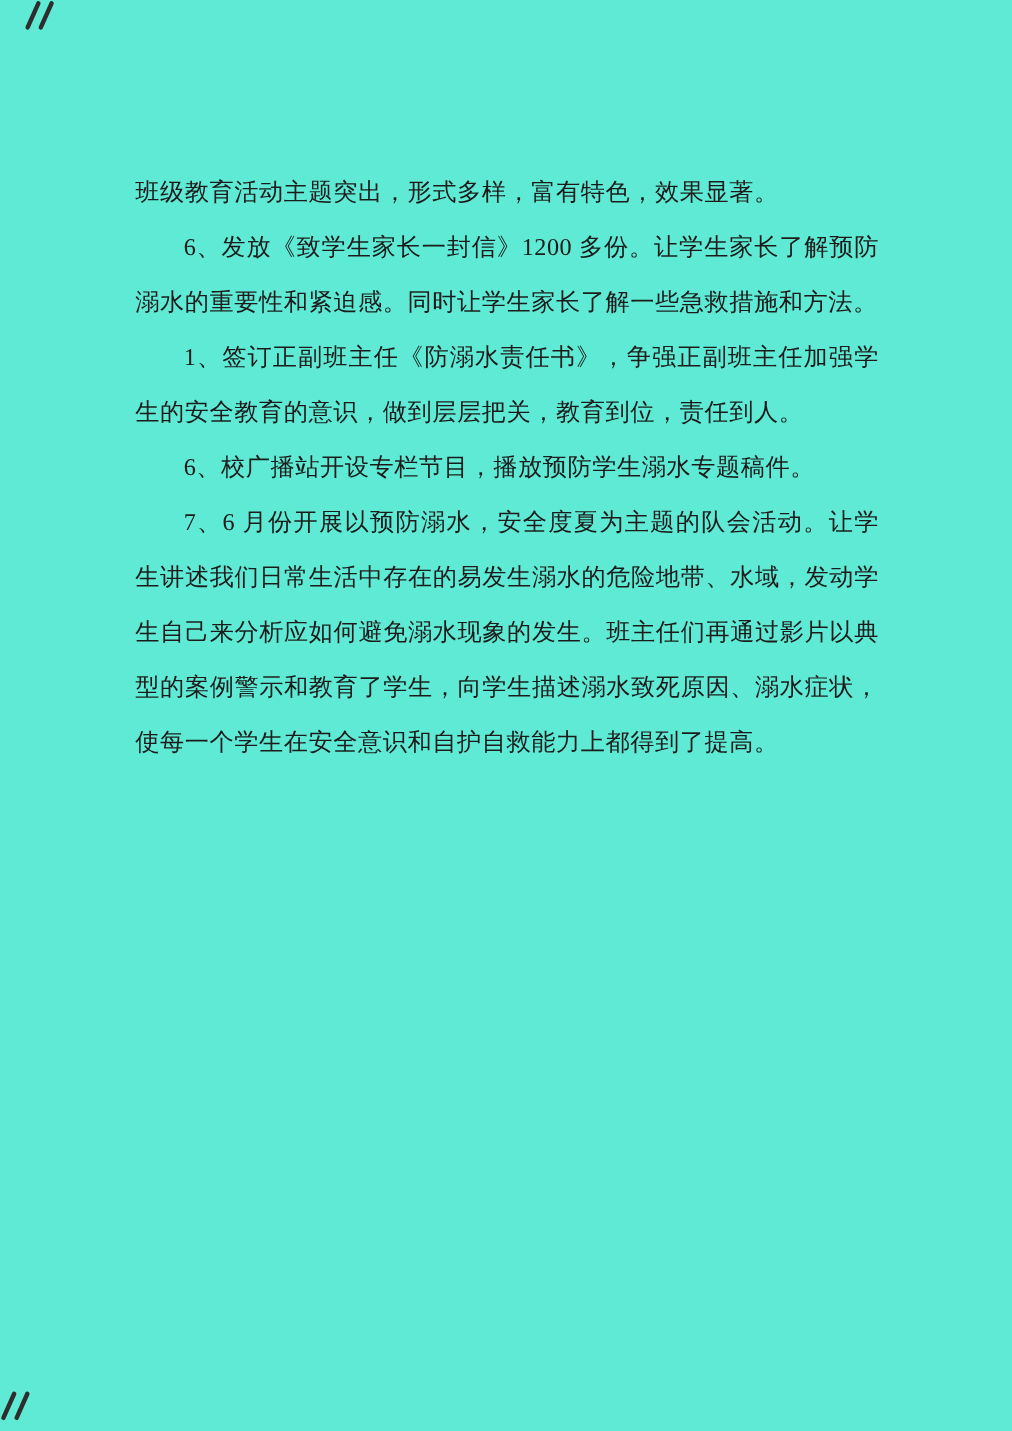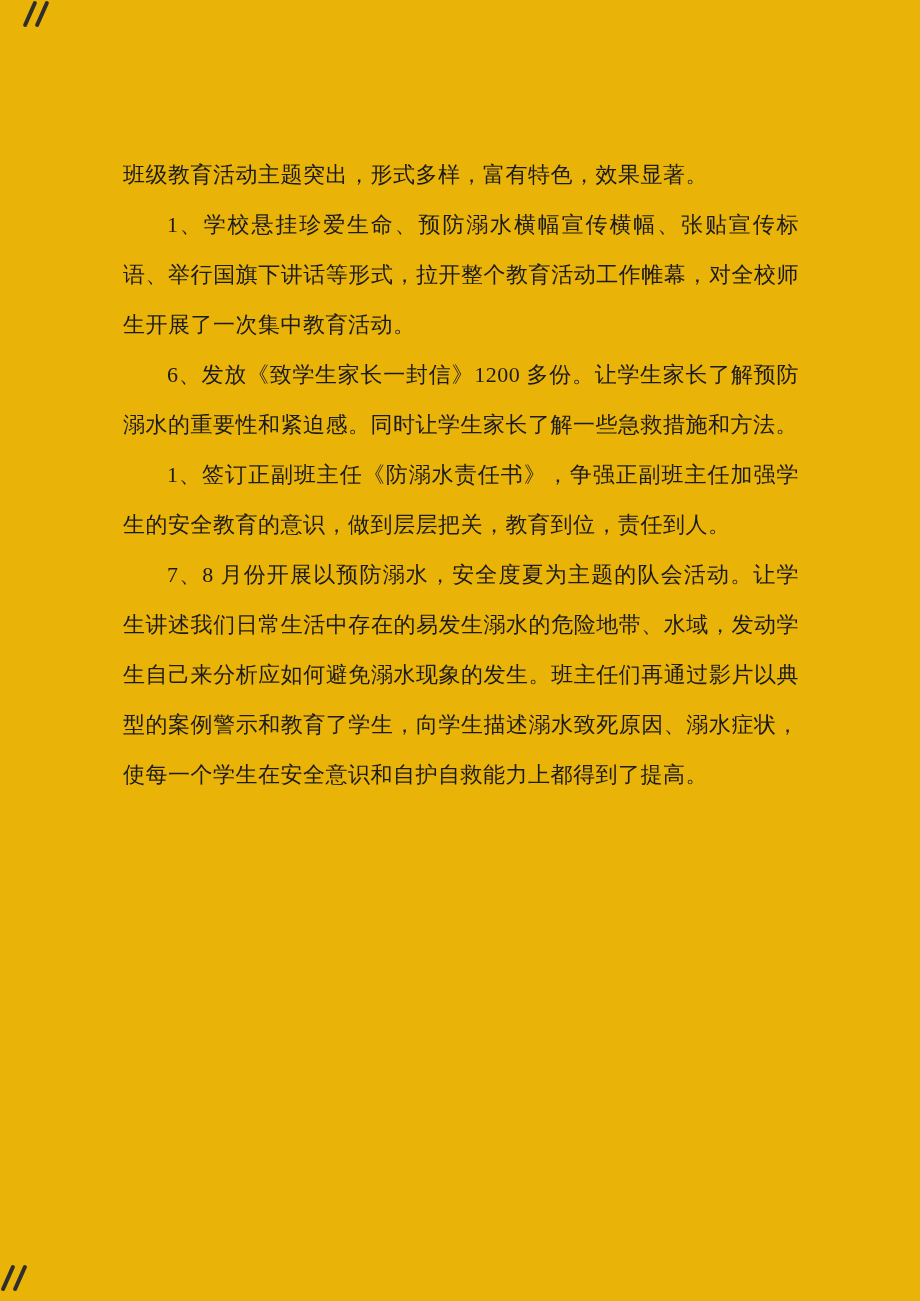--- a/index.html
+++ b/index.html
@@ -1,20 +1,20 @@
 <!DOCTYPE html>
 <html><head>
 <meta charset="utf-8">
 <style>
   html,body{margin:0;padding:0;background:#ffffff;}
   .page{
     position:relative;
     width:920px;
     height:1301px;
-    background:#eab308;
+    background:#5eead4;
     overflow:hidden;
     font-family:"Liberation Serif","DejaVu Serif",serif;
     color:#1b1b1b;
   }
   .content{
     position:absolute;
     left:123px;
     top:150px;
     width:676px;
     font-size:22px;
@@ -45,24 +45,24 @@
 
 <div class="page">
 
   <div class="corner-mark top">
     <span class="stroke"></span>
     <span class="stroke"></span>
   </div>
 
   <div class="content">
     <p class="para">班级教育活动主题突出，形式多样，富有特色，效果显著。</p>
-    <p class="para indent">1、学校悬挂珍爱生命、预防溺水横幅宣传横幅、张贴宣传标语、举行国旗下讲话等形式，拉开整个教育活动工作帷幕，对全校师生开展了一次集中教育活动。</p>
     <p class="para indent">6、发放《致学生家长一封信》1200 多份。让学生家长了解预防溺水的重要性和紧迫感。同时让学生家长了解一些急救措施和方法。</p>
     <p class="para indent">1、签订正副班主任《防溺水责任书》，争强正副班主任加强学生的安全教育的意识，做到层层把关，教育到位，责任到人。</p>
-    <p class="para indent">7、8 月份开展以预防溺水，安全度夏为主题的队会活动。让学生讲述我们日常生活中存在的易发生溺水的危险地带、水域，发动学生自己来分析应如何避免溺水现象的发生。班主任们再通过影片以典型的案例警示和教育了学生，向学生描述溺水致死原因、溺水症状，使每一个学生在安全意识和自护自救能力上都得到了提高。</p>
+    <p class="para indent">6、校广播站开设专栏节目，播放预防学生溺水专题稿件。</p>
+    <p class="para indent">7、6 月份开展以预防溺水，安全度夏为主题的队会活动。让学生讲述我们日常生活中存在的易发生溺水的危险地带、水域，发动学生自己来分析应如何避免溺水现象的发生。班主任们再通过影片以典型的案例警示和教育了学生，向学生描述溺水致死原因、溺水症状，使每一个学生在安全意识和自护自救能力上都得到了提高。</p>
   </div>
 
   <div class="corner-mark bottom">
     <span class="stroke"></span>
     <span class="stroke"></span>
   </div>
 
 </div>
 
 </body></html>

